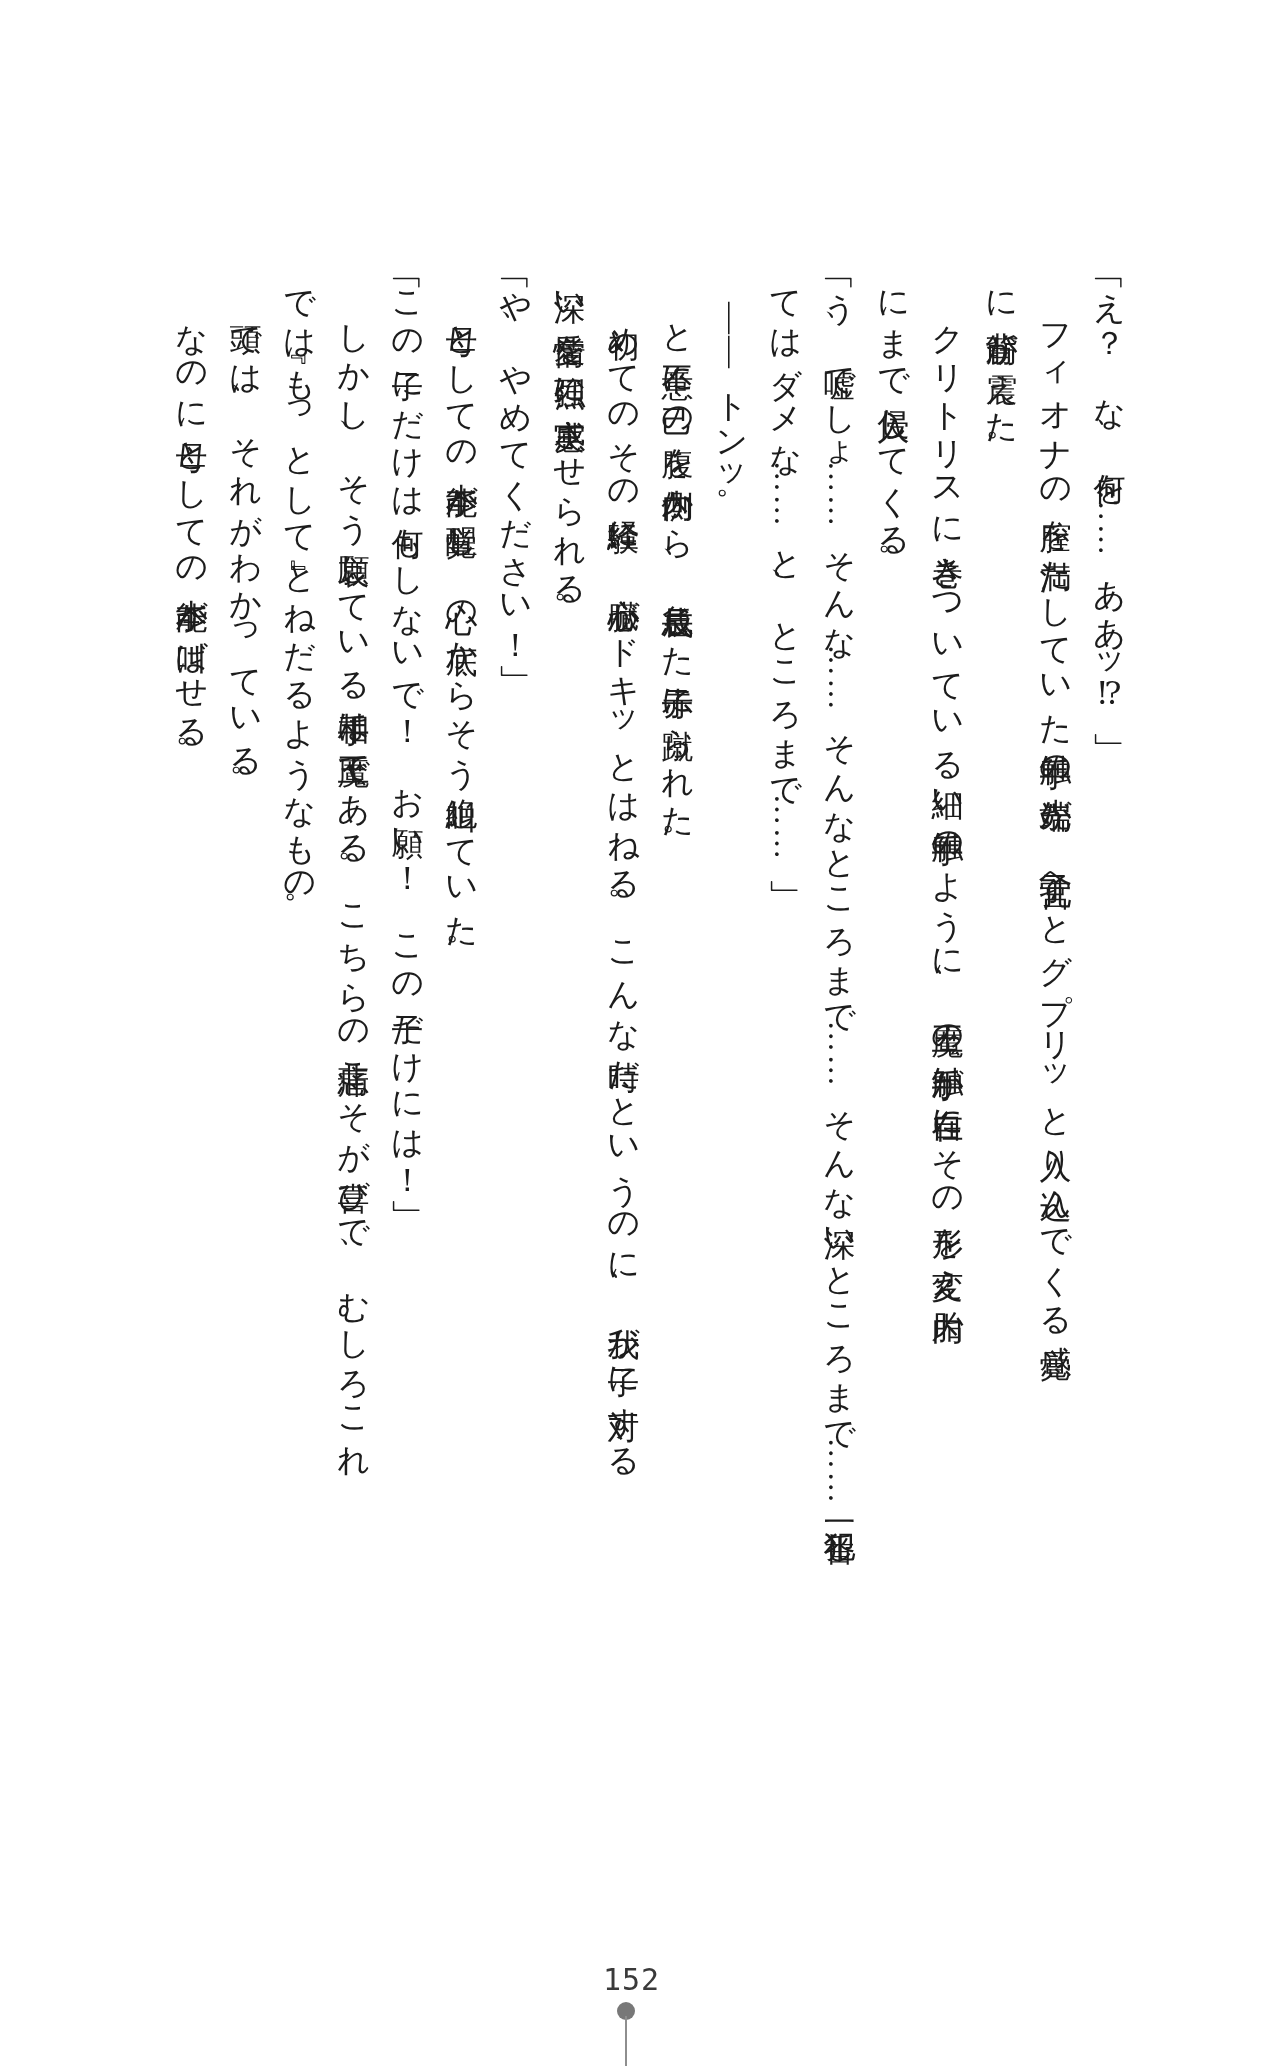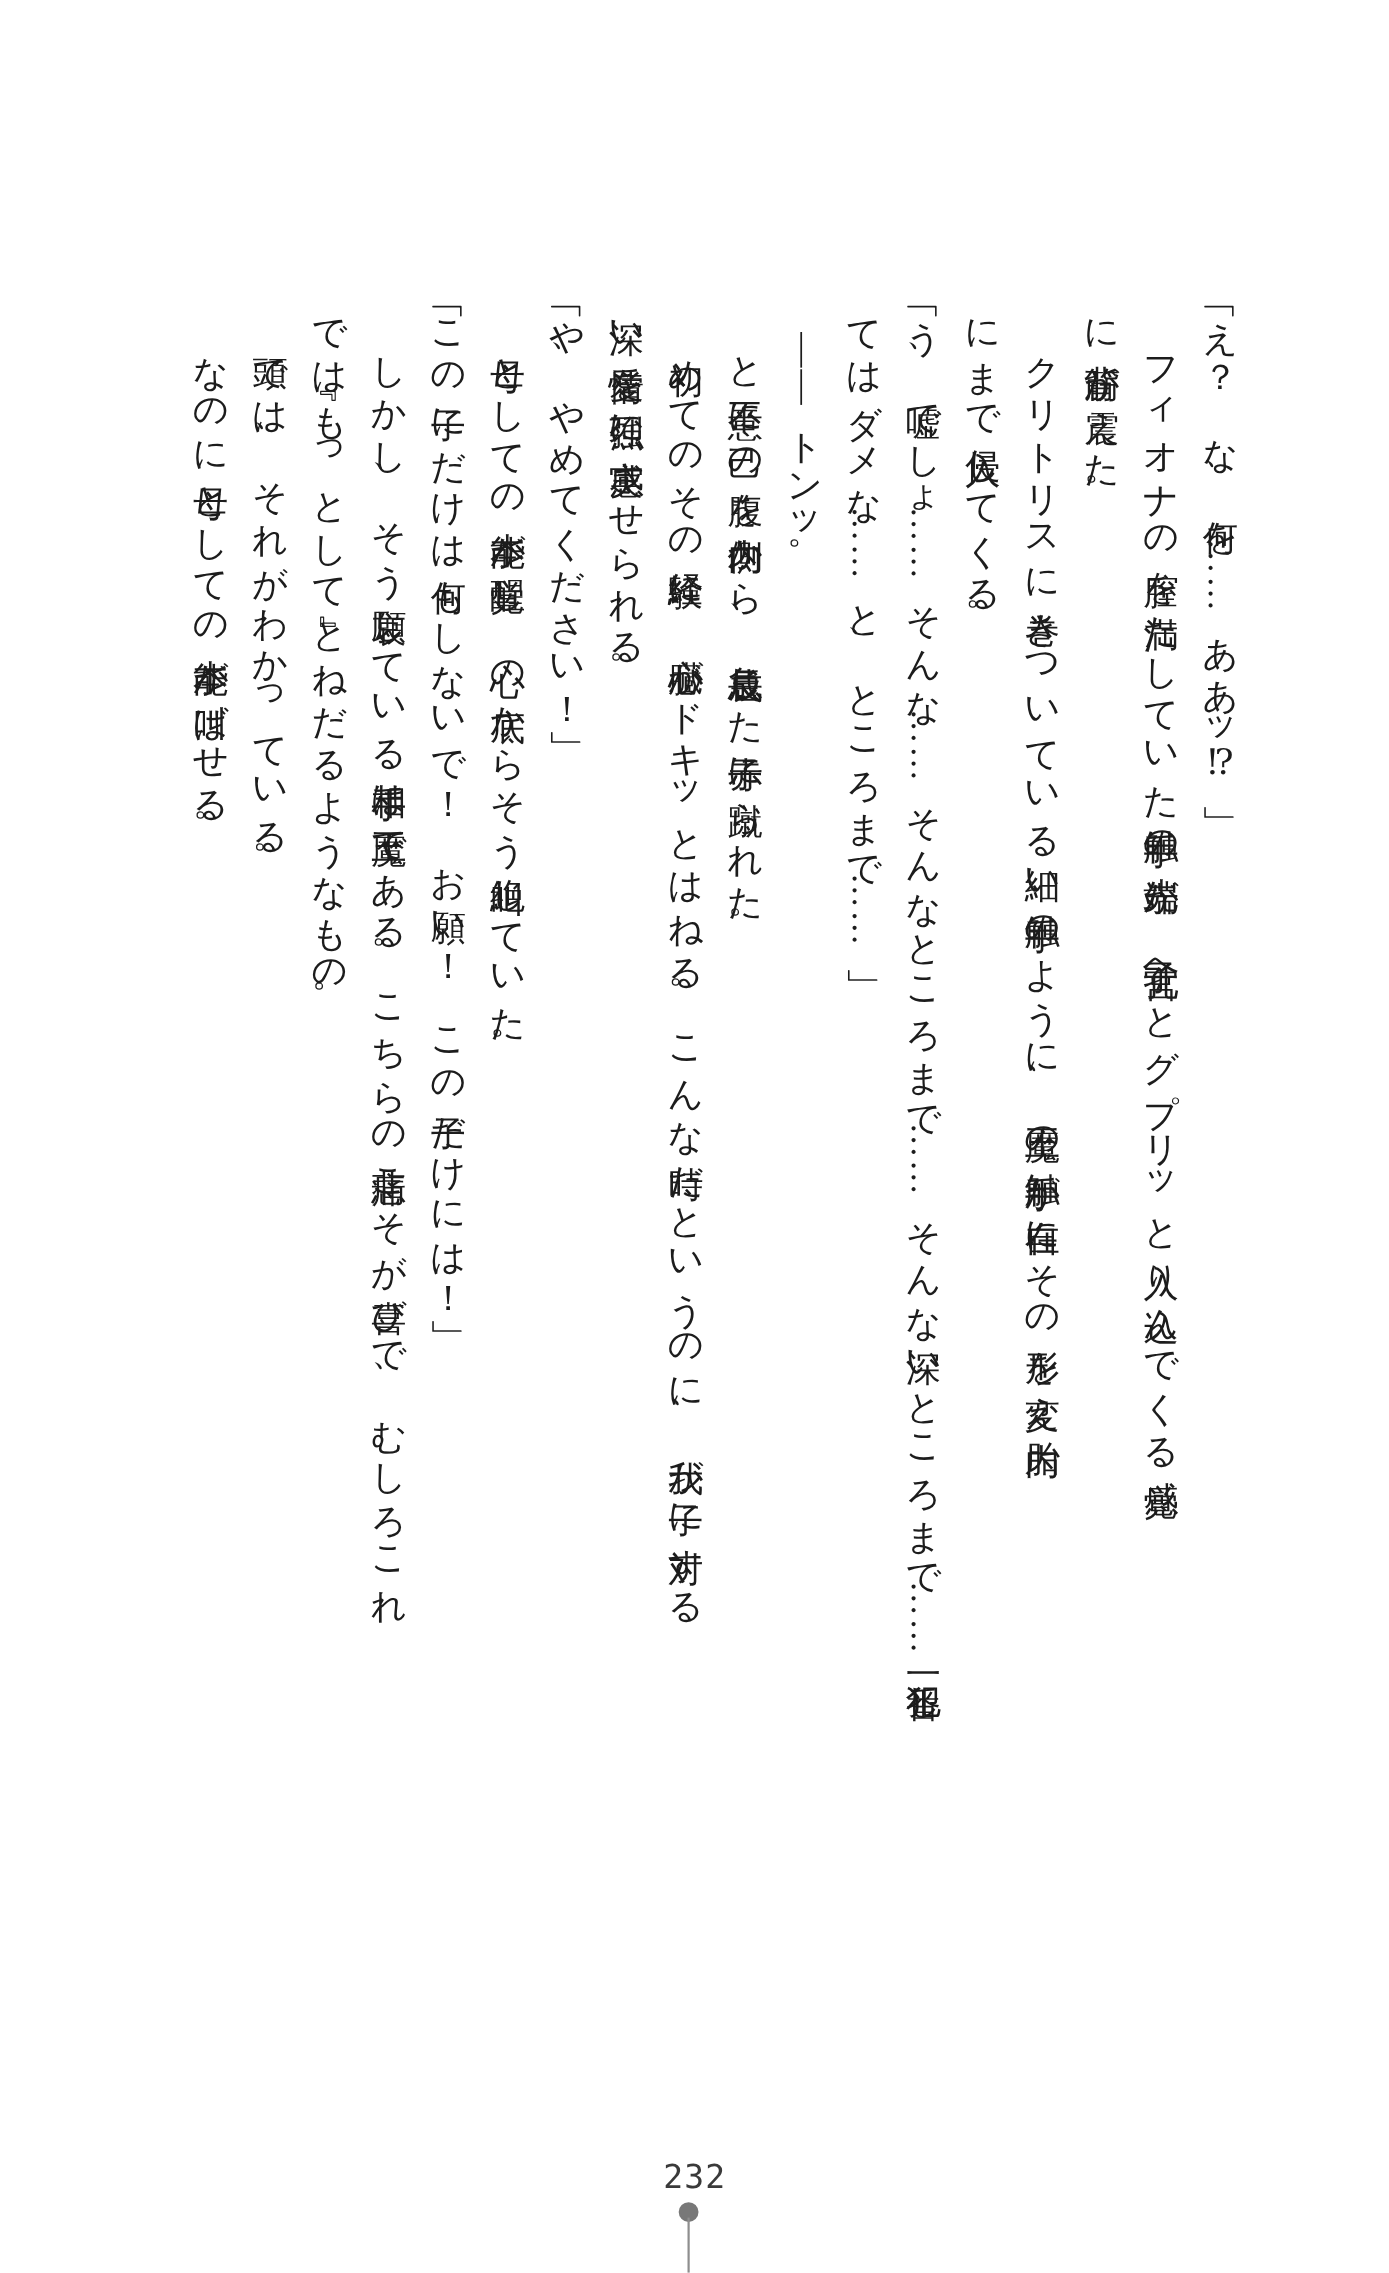--- a/index.html
+++ b/index.html
@@ -88,19 +88,19 @@
       <div class="line">深い愛情を強烈に実感させられる。</div>
       <div class="line">「や、やめてください！」</div>
       <div class="line indent">母としての本能が覚醒し、心の底からそう絶叫していた。</div>
       <div class="line">「この子にだけは何もしないで！　お願い！　この子だけには！」</div>
       <div class="line indent">しかし、そう哀願している相手は魔王である。こちらの悲痛こそが喜びで、むしろこれ</div>
       <div class="line">では『もっとして』とねだるようなもの。</div>
       <div class="line indent">頭では、それがわかっている。</div>
       <div class="line indent">なのに母としての本能が叫ばせる。</div>
     </div>
 
-  <div class="page-number">232</div>
+  <div class="page-number">152</div>
 
   <div class="ornament-dot" style="background: rgb(120, 120, 120);"></div>
 
   <div class="ornament-line"></div>
 
 </div>
 
 </body></html>

